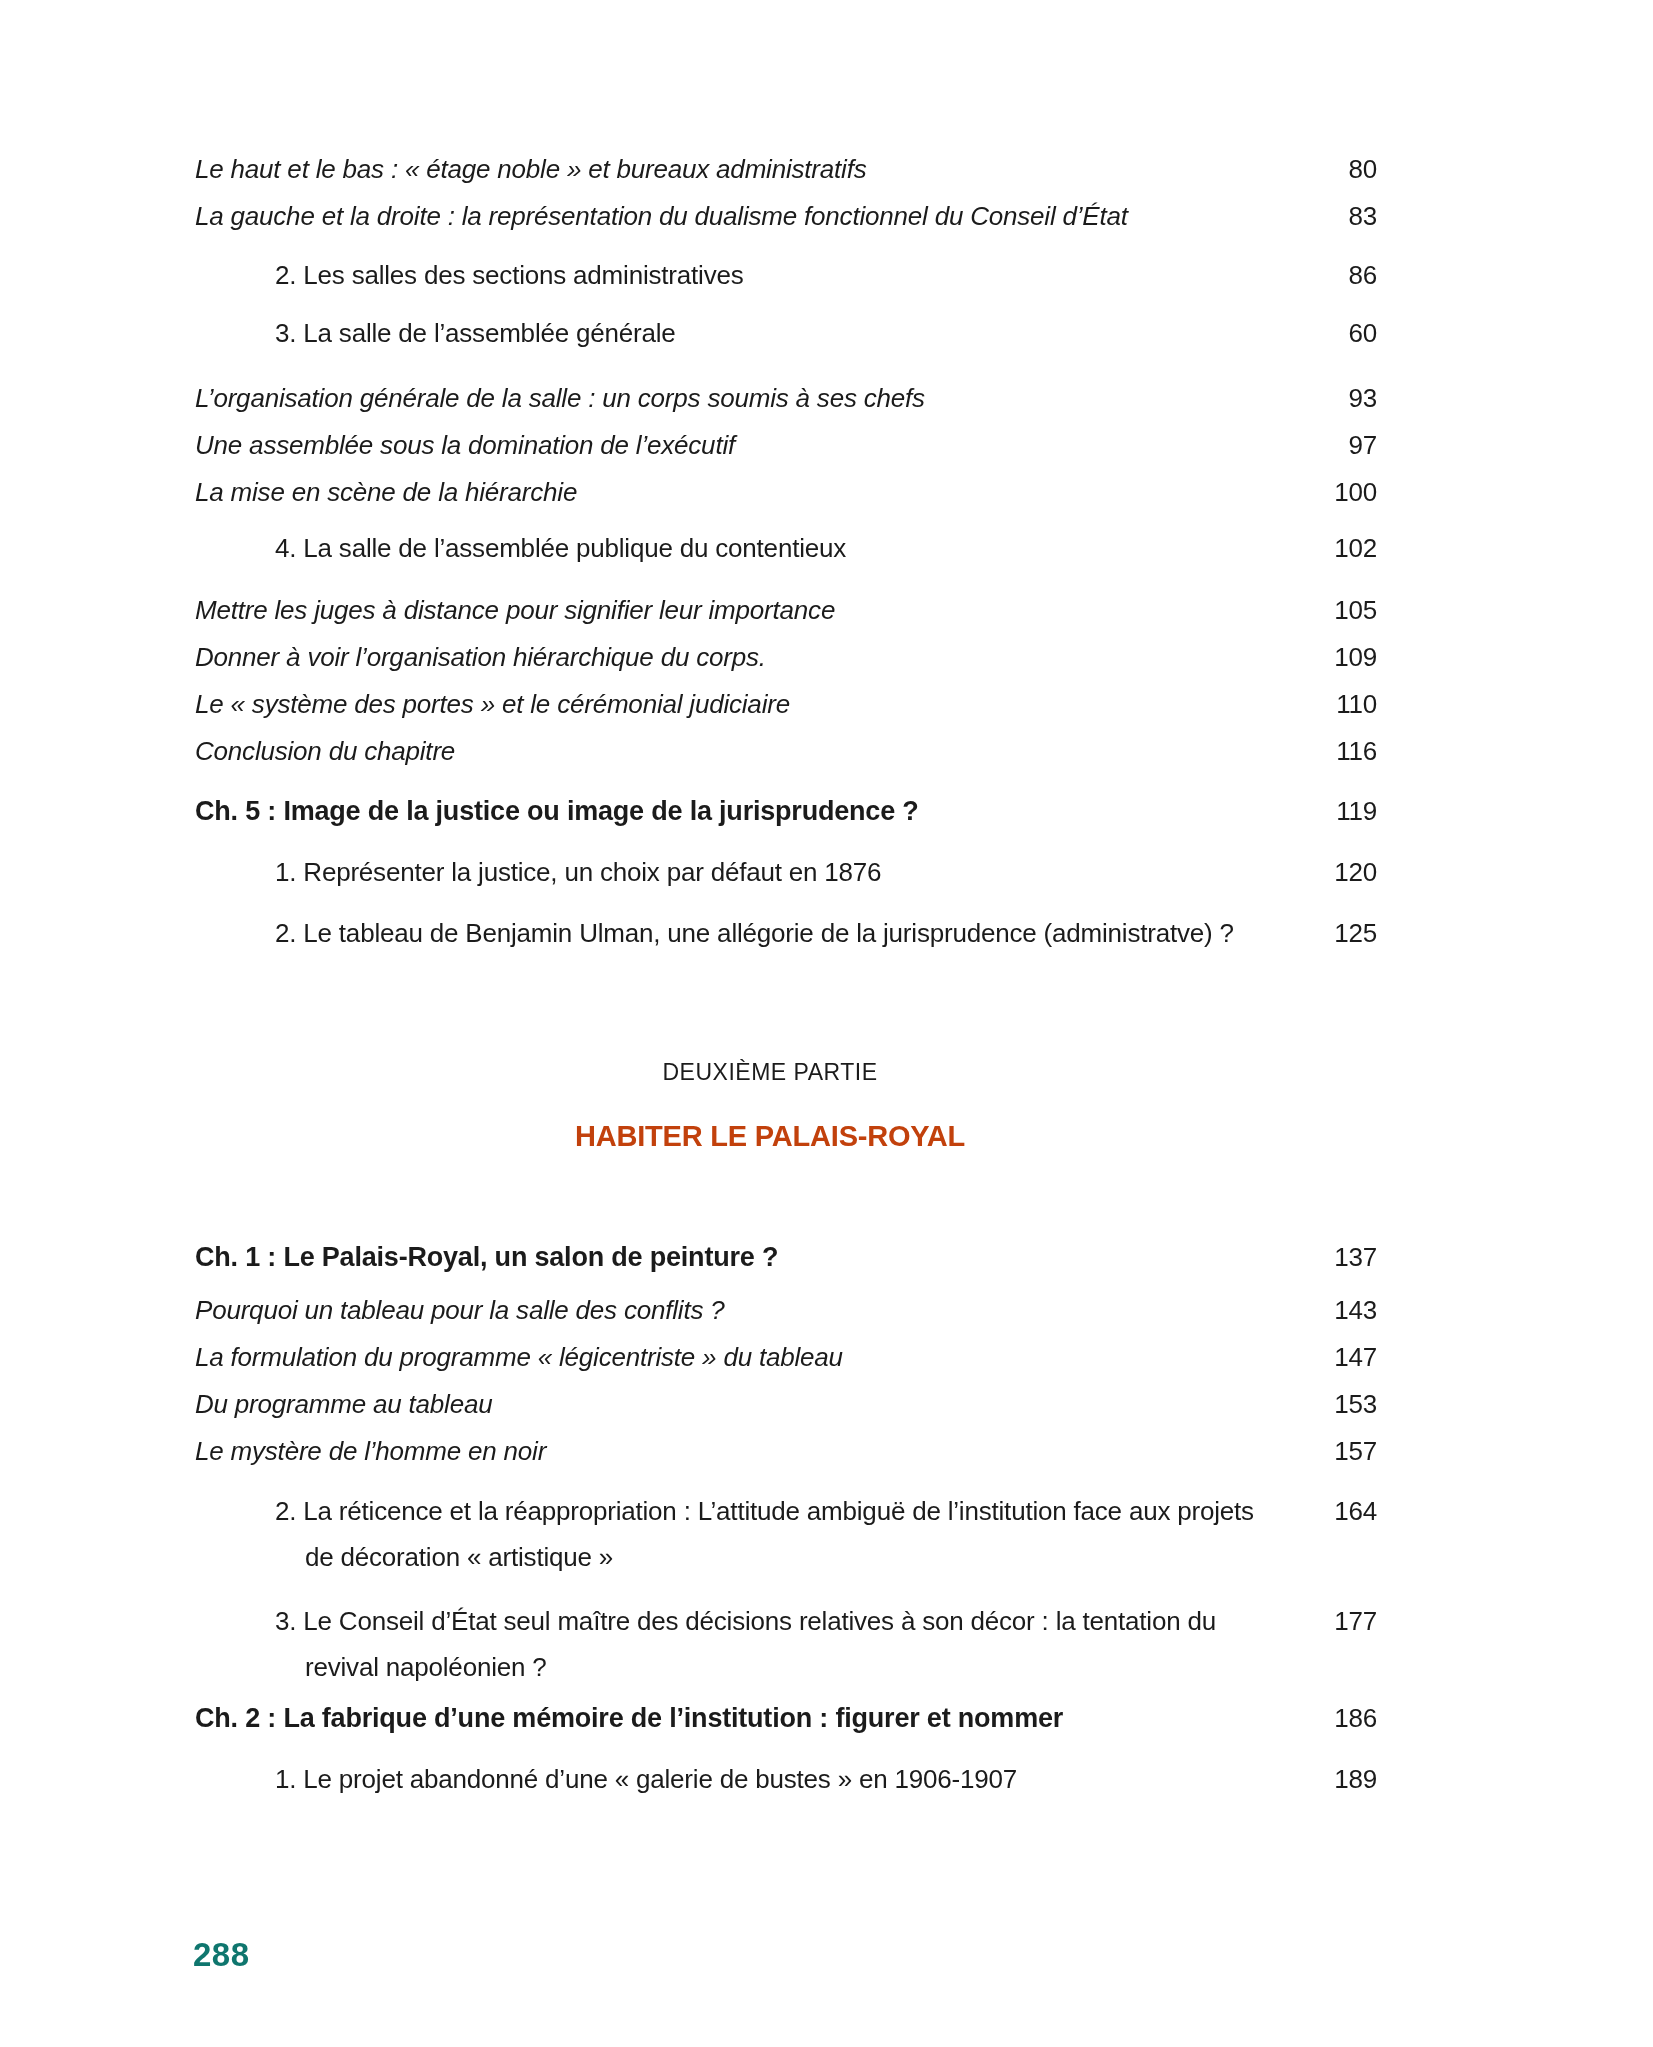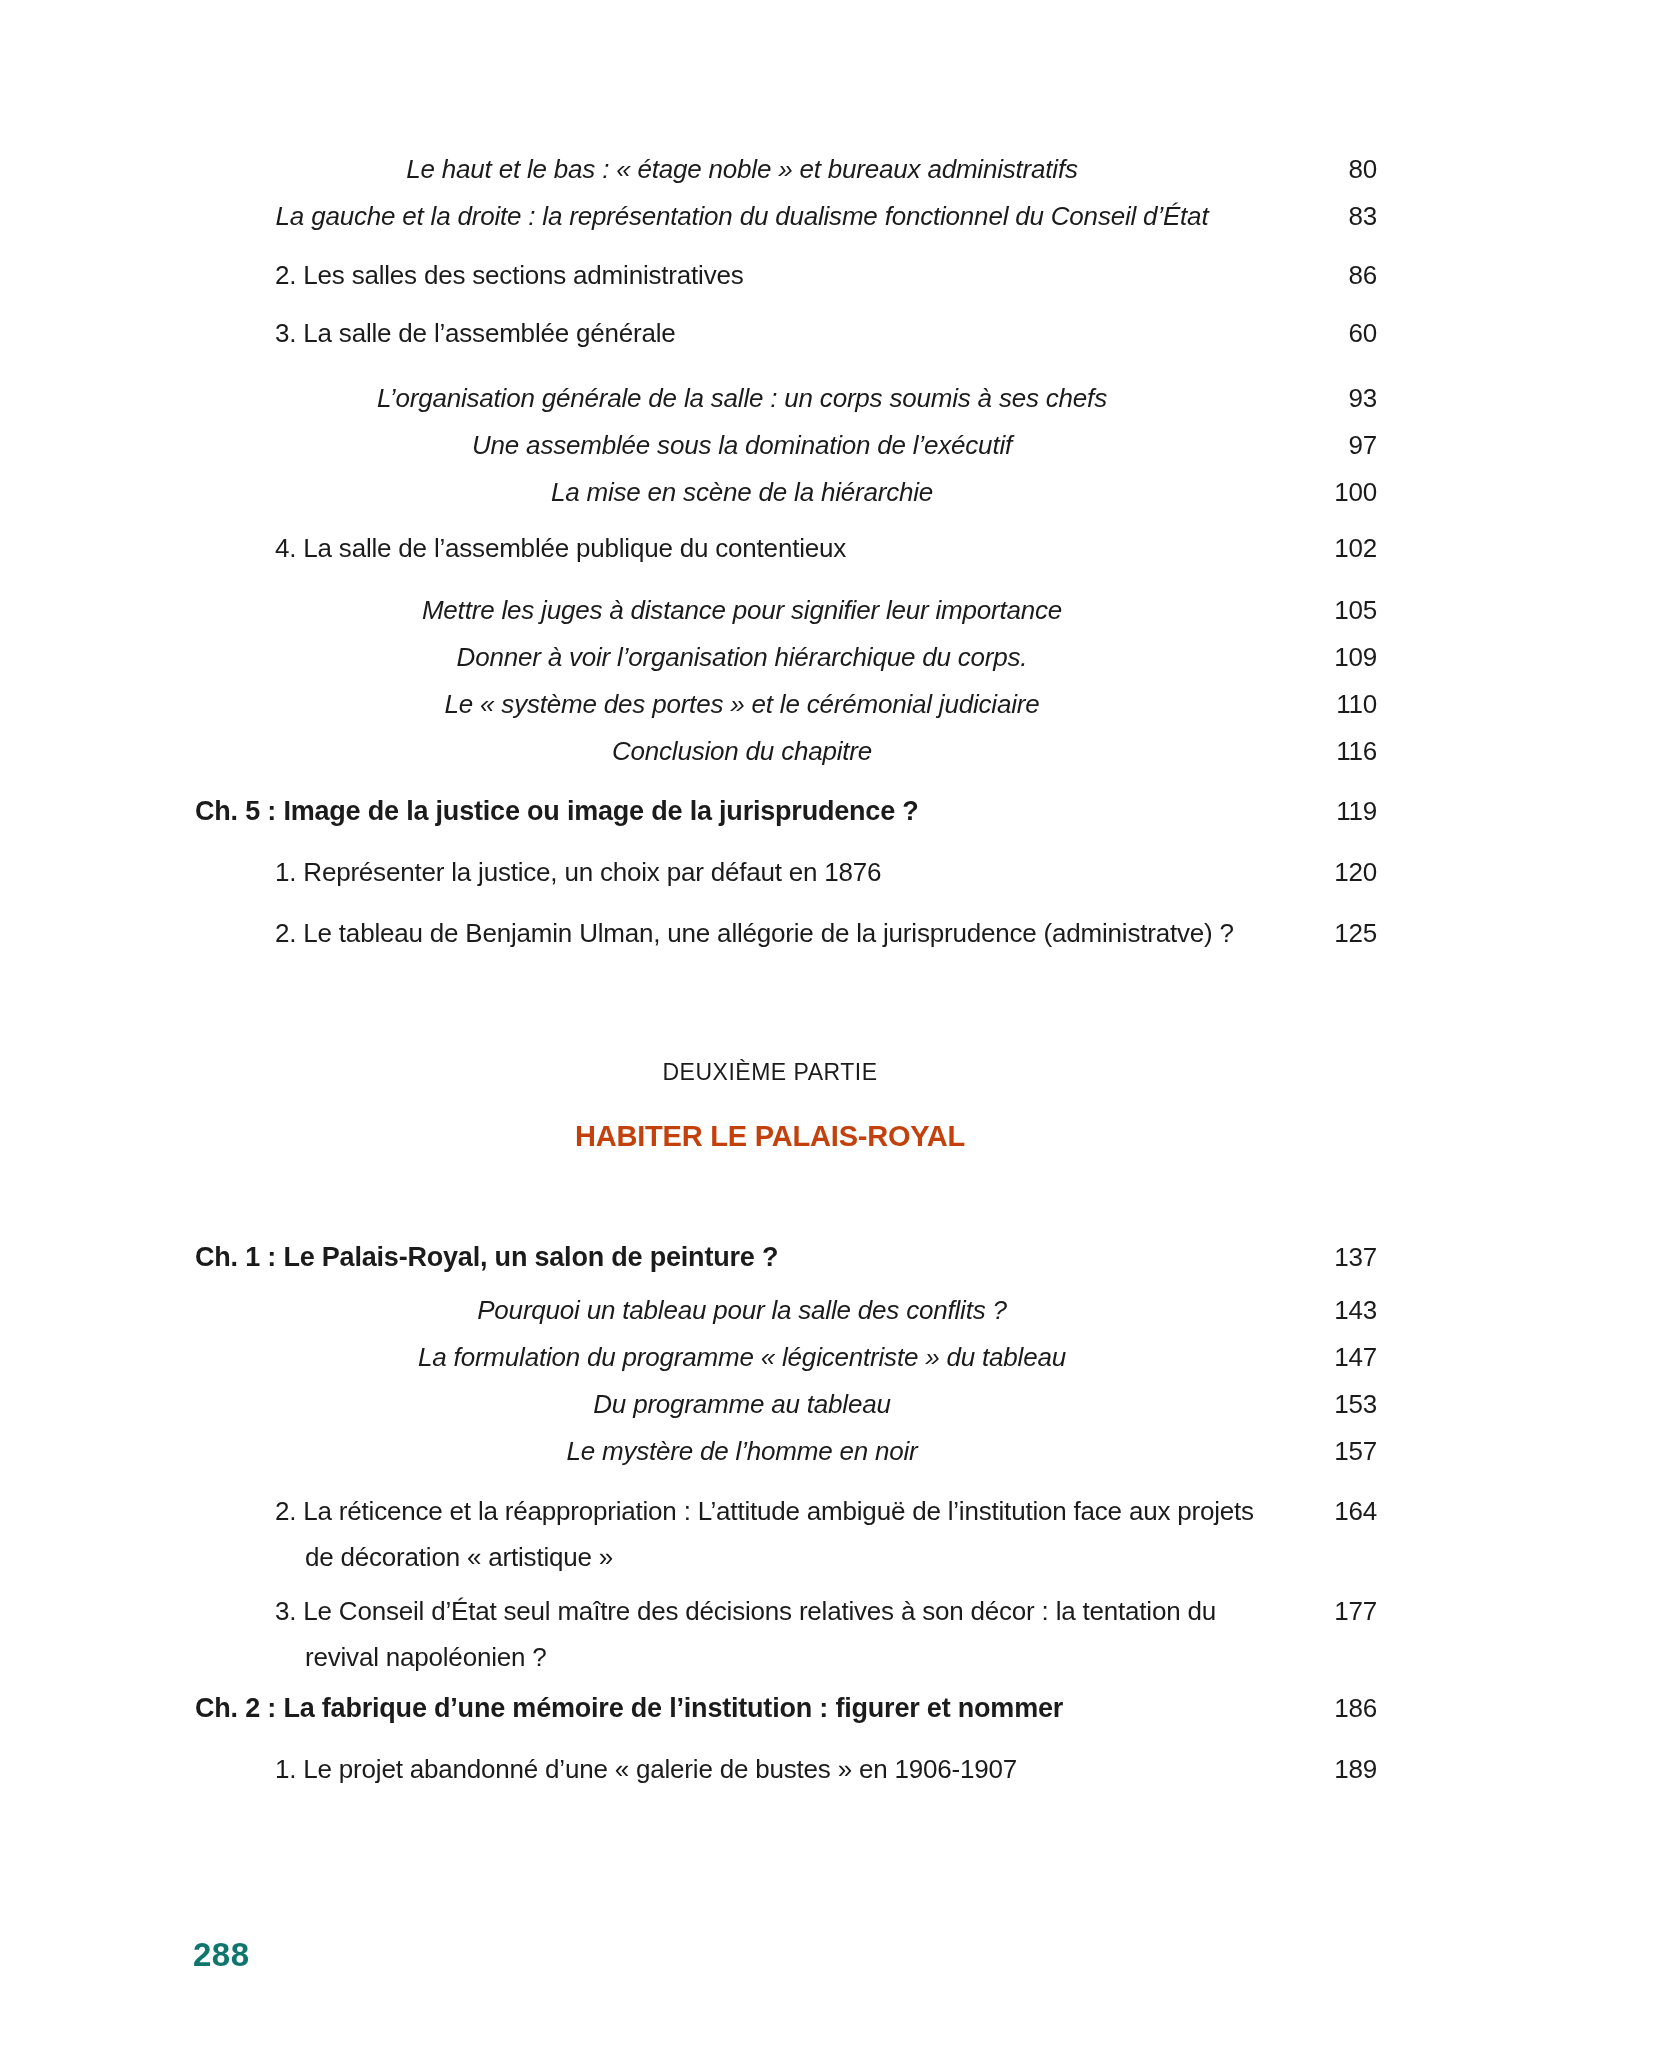--- a/index.html
+++ b/index.html
@@ -26,33 +26,32 @@
   .row .label { flex: 1 1 auto; }
   .row .page {
     flex: 0 0 88px;
     text-align: right;
     font-style: normal;
     font-weight: normal;
     font-size: 26px;
   }
   .row.sub .label {
     font-style: italic;
-    text-align: center;
   }
   .row.num .label {
     margin-left: 80px;
     padding-left: 30px;
     text-indent: -30px;
   }
   .row.chapter { font-size: 27px; }
   .row.chapter .label { font-weight: bold; }
   .row.twoline { line-height: 46px; }
   .mt5  { margin-top: 5px; }
   .mt6  { margin-top: 6px; }
-  .mt8  { margin-top: 8px; justify-content: space-between; }
+  .mt8  { margin-top: 18px; justify-content: space-between; }
   .mt9  { margin-top: 9px; }
   .mt11 { margin-top: 11px; }
   .mt12 { margin-top: 12px; }
   .mt13 { margin-top: 13px; }
   .mt14 { margin-top: 14px; }
   .mt15 { margin-top: 15px; }
   .mt18 { margin-top: 18px; }
   .part-heading {
     width: 1150px;
     text-align: center;

